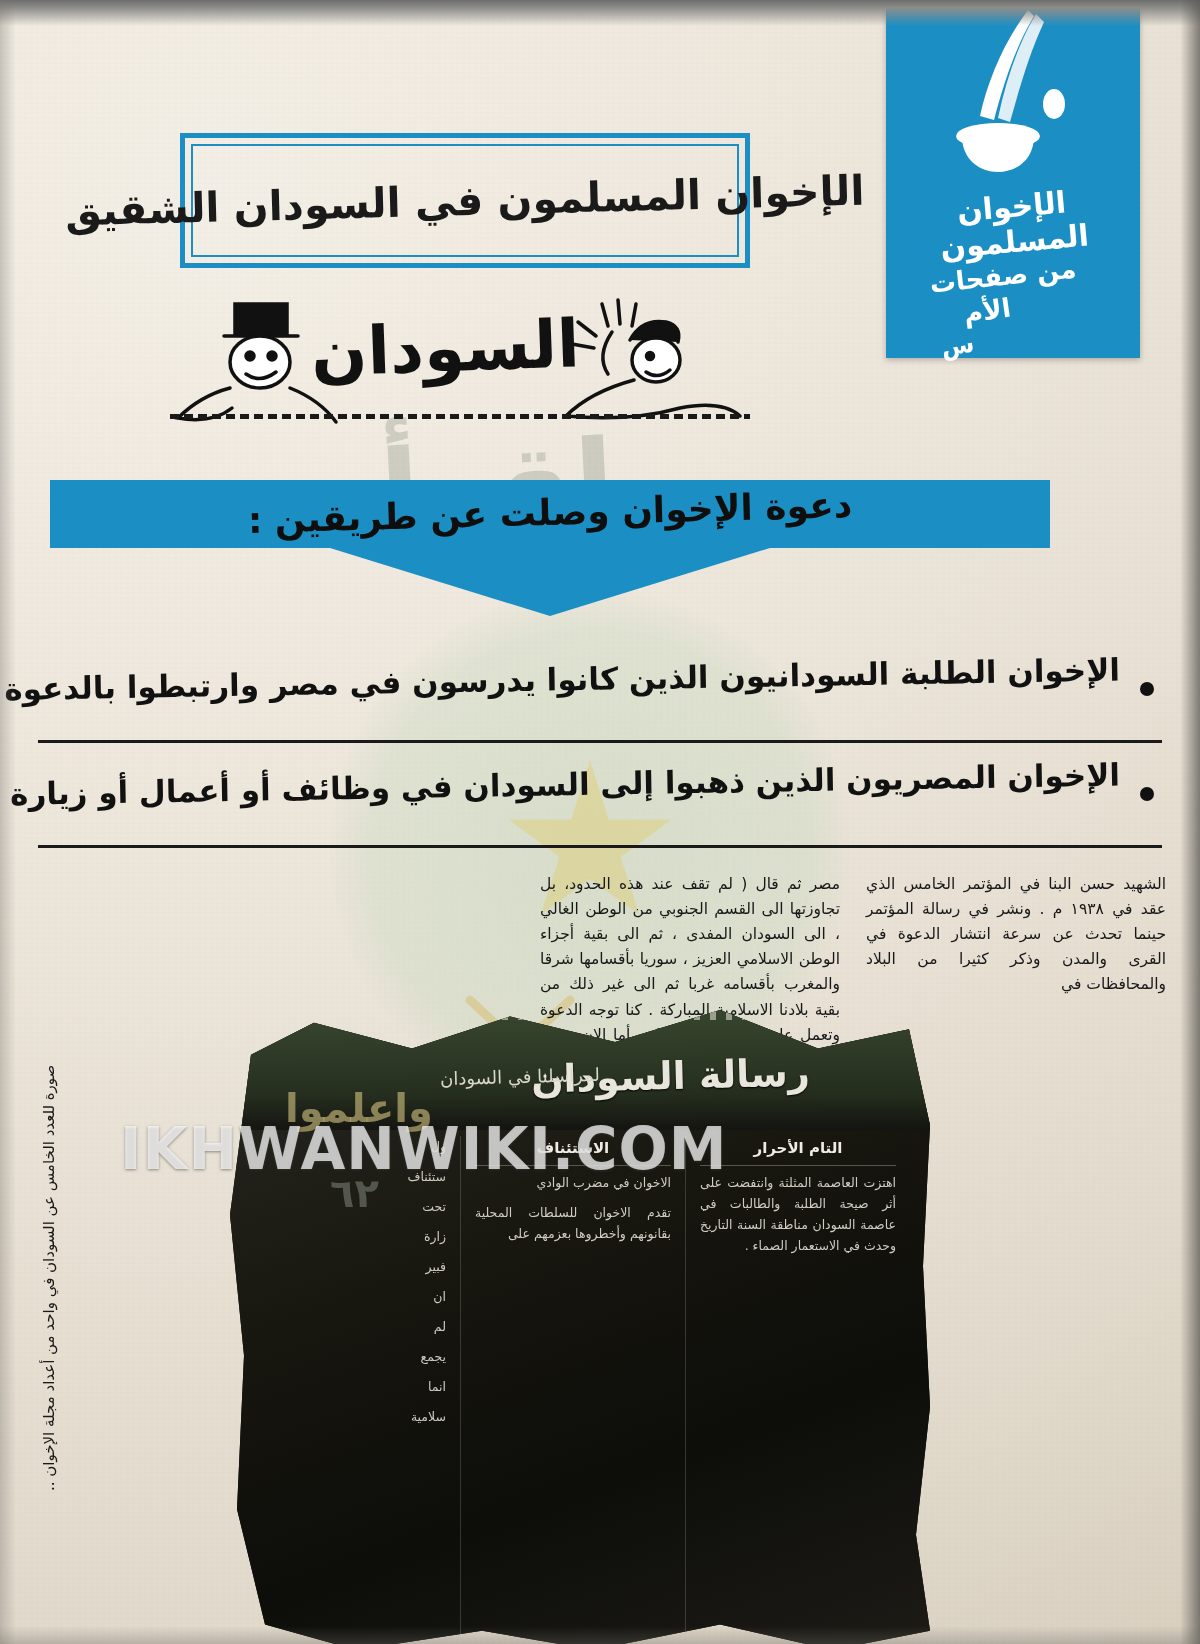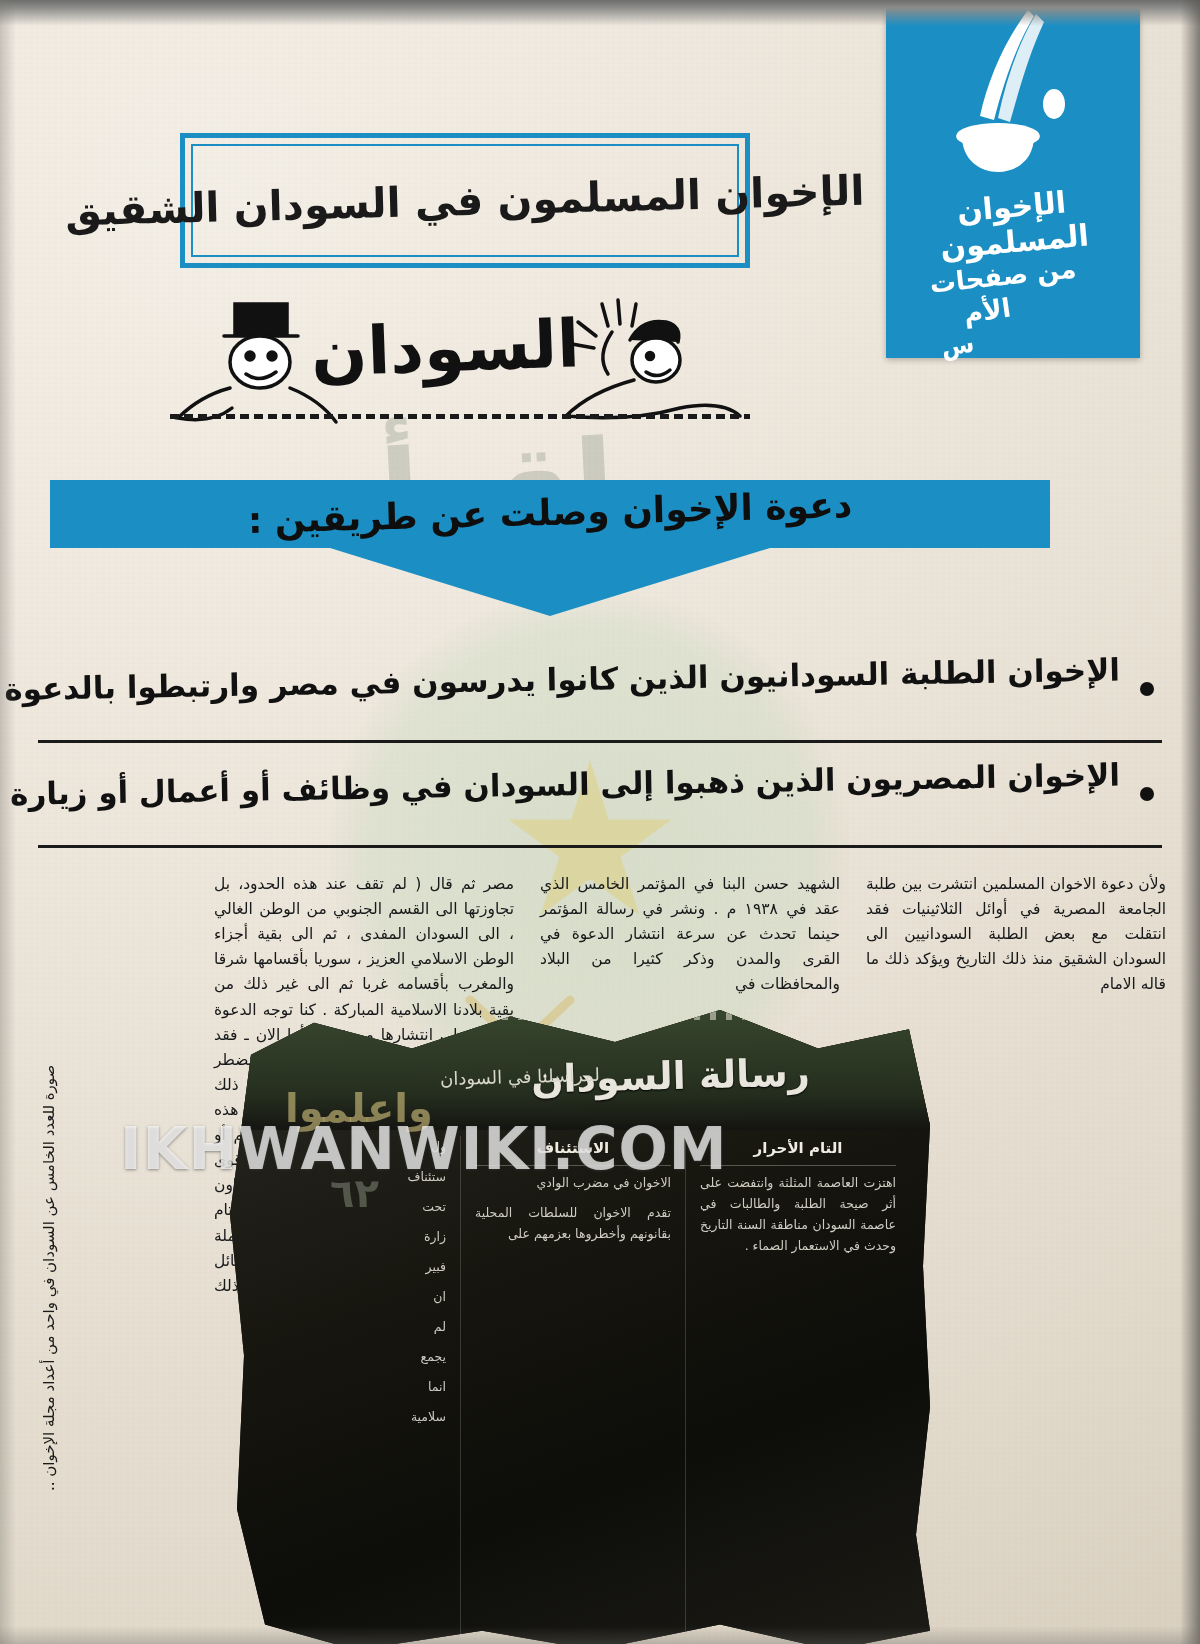--- a/index.html
+++ b/index.html
@@ -498,21 +498,20 @@
     </div>
     <div class="bullet-rule"></div>
     <div class="bullet-row">
       <span class="bullet-dot"></span>
       <div class="bullet-text">الإخوان المصريون الذين ذهبوا إلى السودان في وظائف أو أعمال أو زيارة</div>
     </div>
     <div class="bullet-rule"></div>
   </div>
 
   <div class="cols">
-    <div class="col c3">ولأن دعوة الاخوان المسلمين انتشرت بين طلبة الجامعة المصرية في أوائل الثلاثينيات فقد انتقلت مع بعض الطلبة السودانيين الى السودان الشقيق منذ ذلك التاريخ ويؤكد ذلك ما قاله الامام</div>
     <div class="col c2">الشهيد حسن البنا في المؤتمر الخامس الذي عقد في ١٩٣٨ م . ونشر في رسالة المؤتمر حينما تحدث عن سرعة انتشار الدعوة في القرى والمدن وذكر كثيرا من البلاد والمحافظات في</div>
     <div class="col c1">مصر ثم قال ( لم تقف عند هذه الحدود، بل تجاوزتها الى القسم الجنوبي من الوطن الغالي ، الى السودان المفدى ، ثم الى بقية أجزاء الوطن الاسلامي العزيز ، سوريا بأقسامها شرقا والمغرب بأقسامه غربا ثم الى غير ذلك من بقية بلادنا الاسلامية المباركة . كنا توجه الدعوة وتعمل على انتشارها من قبل . أما الان ـ فقد صارت الدعوة تسبقنا الى البلاد والقرى ونضطر الى ملاحقتها واداء حقوقها مهما كان في ذلك من عنت أو ارهاق . والمهم أن الصلة بين هذه الهيئات كلها ليس مجرد التشابه في الاسم أو الوحدة في المقصد العام . كلا . . بل انها أقوى الصلات جميعا ، انها صلة الحب العميق والتعاون الوثيق والارتباط القدسي المتين والالتفاف التام حول محور الدعوة ومركزها . والوحدة الشاملة في الالم والامل والجهاد والعمل والوسائل والغايات والمناهج والخطوات وليس بعد ذلك زيادة لمستزيد ) .</div>
   </div>
 
   <div class="clipping">
     <div class="clip-inner"></div>
     <div class="clip-green"></div>
     <div class="clip-rip-top"></div>
     <div class="clip-title">رسالة السودان</div>
     <div class="clip-sub">لمراسلنا في السودان</div>

